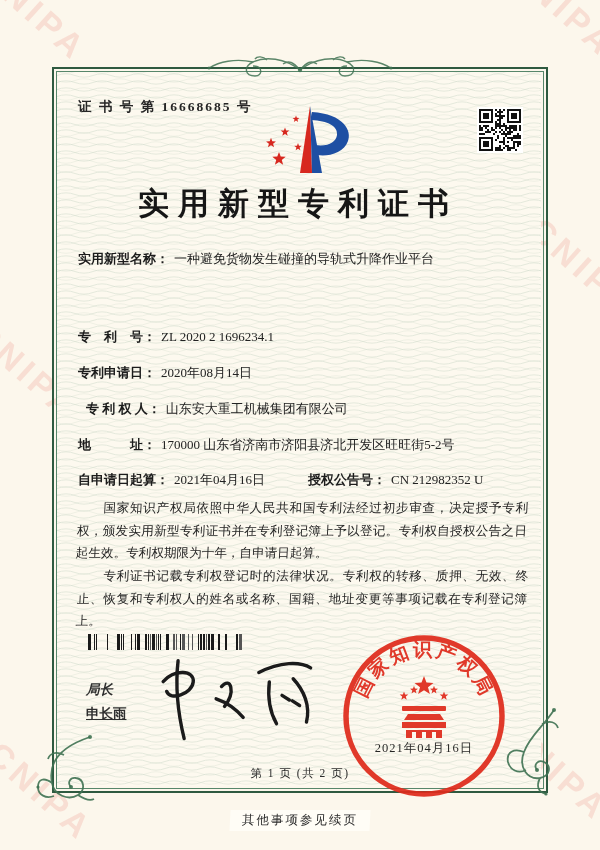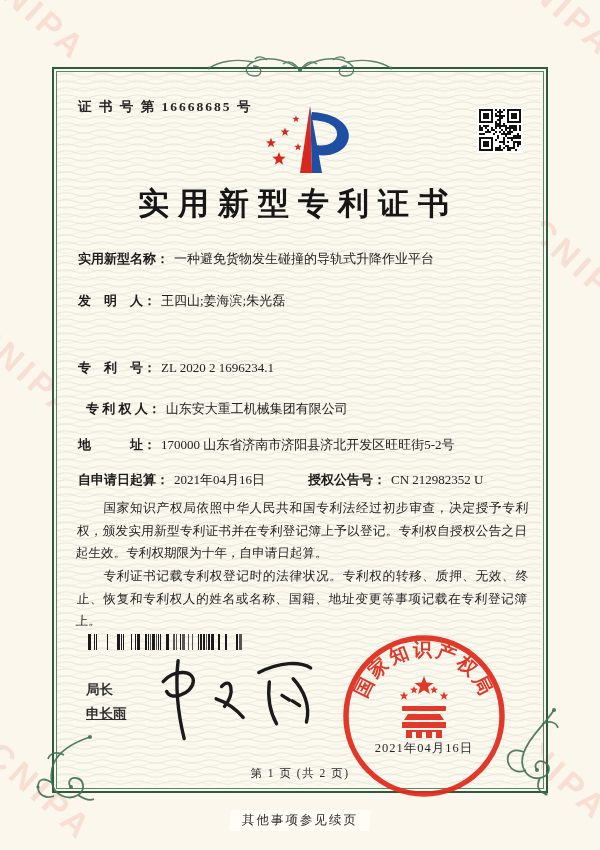--- a/index.html
+++ b/index.html
@@ -34,21 +34,21 @@
   .lab{font-weight:bold;color:#1c1c1c;}
   .val{color:#222;margin-left:5px;}
   .pair2{position:absolute;left:230px;top:0;}
   
   .paras{position:absolute;left:77px;width:450px;top:497px;z-index:5;
     font-size:12.6px;line-height:22.5px;text-align:justify;color:#242424;}
   .paras p{margin:0;text-indent:2em;transform:skewX(-3deg);}
   
   .barcode{position:absolute;left:84px;top:634px;z-index:5;}
   .director-title{position:absolute;left:86px;top:681px;z-index:5;
-    font-family:"Liberation Sans","DejaVu Sans",sans-serif;font-size:13.5px;font-weight:bold;color:#2e2e2e;}
+    font-family:"Liberation Sans","DejaVu Sans",sans-serif;font-size:13.5px;font-weight:bold;color:#2e2e2e;font-style:italic;}
   .director-name{position:absolute;left:86px;top:705px;z-index:5;
     font-family:"Liberation Sans","DejaVu Sans",sans-serif;font-size:13.5px;font-weight:bold;color:#2e2e2e;text-decoration:underline;}
   .sig{position:absolute;left:142px;top:652px;z-index:6;transform:rotate(-3deg);}
   .seal{position:absolute;left:338px;top:630px;z-index:7;opacity:0.93;}
   .page-num{position:absolute;left:0;width:600px;top:766px;text-align:center;
     font-size:11.5px;letter-spacing:1.5px;color:#2a2a2a;z-index:5;}
   .cont-note{position:absolute;left:0;width:600px;top:810px;text-align:center;z-index:5;}
   .cont-note span{display:inline-block;background:#fffdf6;padding:2px 12px;
     font-size:12.5px;letter-spacing:2px;color:#2a2a2a;transform:skewX(-3deg);}
   .flourish{position:absolute;z-index:4;}
@@ -289,25 +289,25 @@
         <rect x="2" y="30" width="10" height="10" fill="#ffffff"></rect>
         <rect x="4" y="32" width="6" height="6"></rect>
       </g>
   </svg>
 
   <div class="title">实用新型专利证书</div>
 
   <div class="row" style="top:250px;">
     <span class="lab">实用新型名称：</span><span class="val">一种避免货物发生碰撞的导轨式升降作业平台</span>
   </div>
-  <div class="row" style="top:292px;">
-    <span class="lab">发　明　人：</span><span class="val">王四山;姜海滨;朱光磊</span>
-  </div>
-  <div class="row" style="top:328px;margin-top:31px;">
+  <div class="row" style="top:328px;">
     <span class="lab">专　利　号：</span><span class="val">ZL 2020 2 1696234.1</span>
+  </div>
+  <div class="row" style="top:364px;">
+    <span class="lab">专利申请日：</span><span class="val">2020年08月14日</span>
   </div>
   <div class="row" style="top:400px;margin-left:8px;">
     <span class="lab">专 利 权 人：</span><span class="val">山东安大重工机械集团有限公司</span>
   </div>
   <div class="row" style="top:436px;">
     <span class="lab">地　　　址：</span><span class="val">170000 山东省济南市济阳县济北开发区旺旺街5-2号</span>
   </div>
   <div class="row" style="top:471px;">
     <span class="lab">自申请日起算：</span><span class="val">2021年04月16日</span>
     <span class="pair2">

